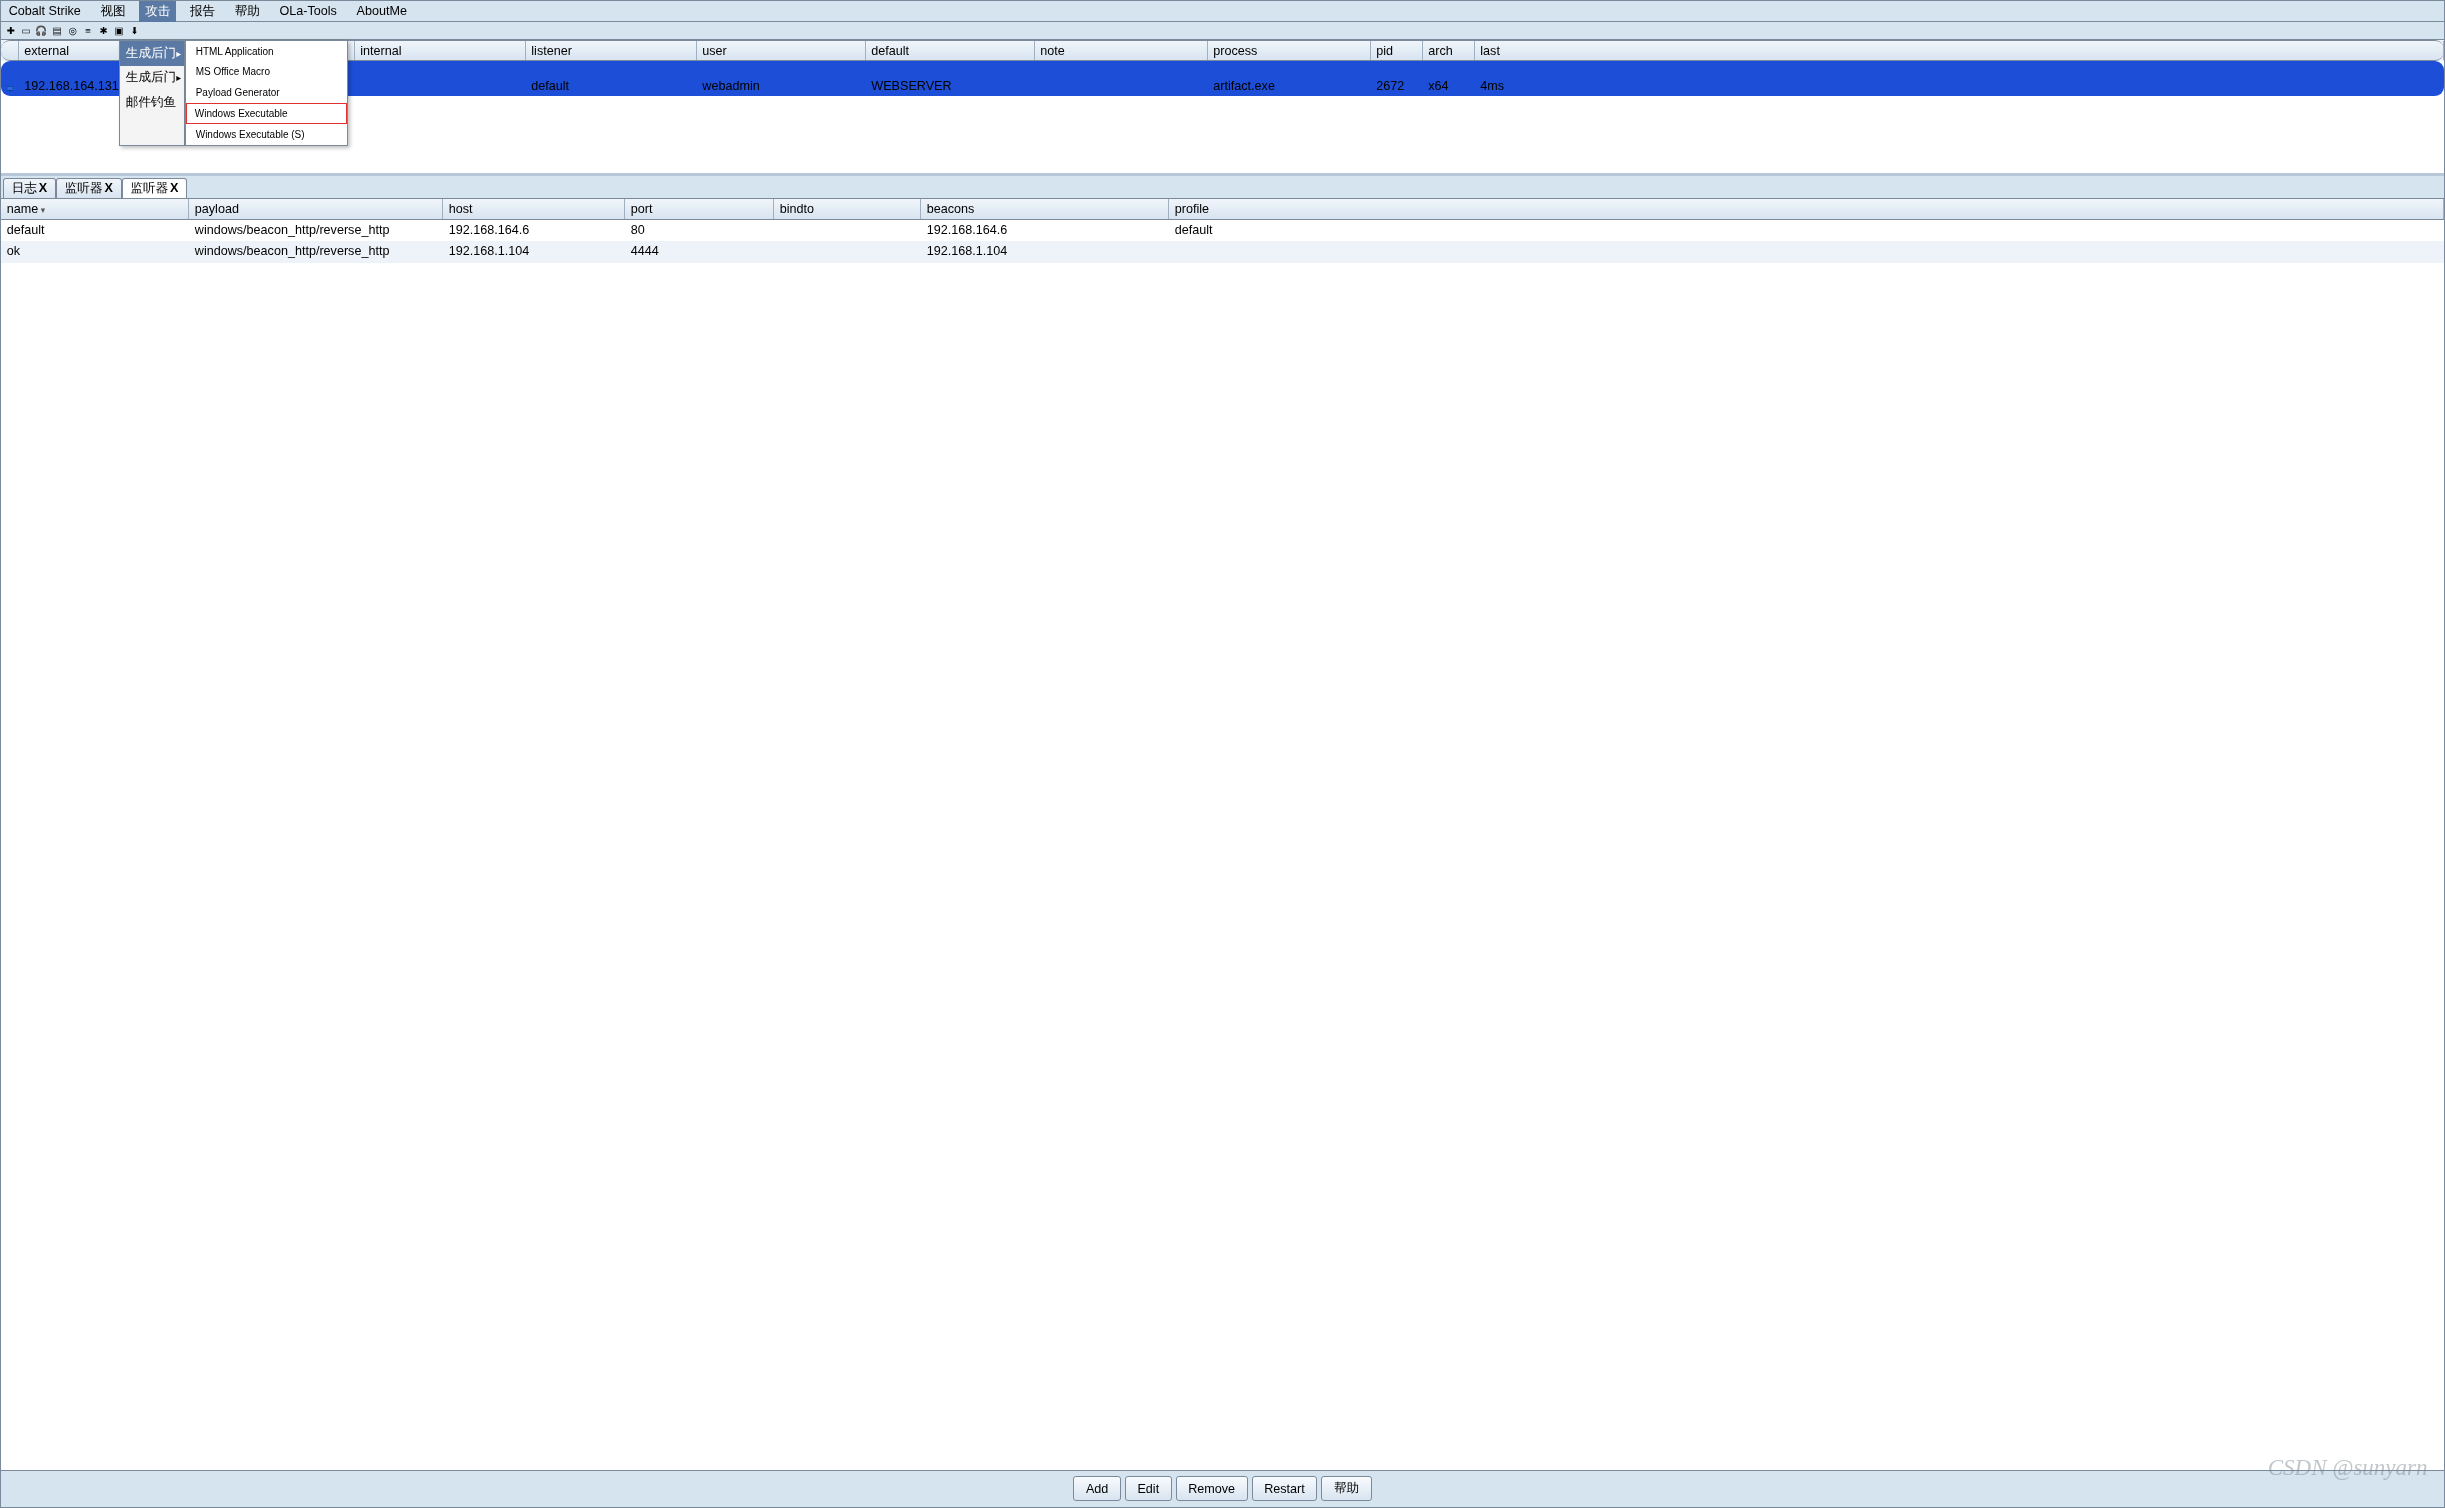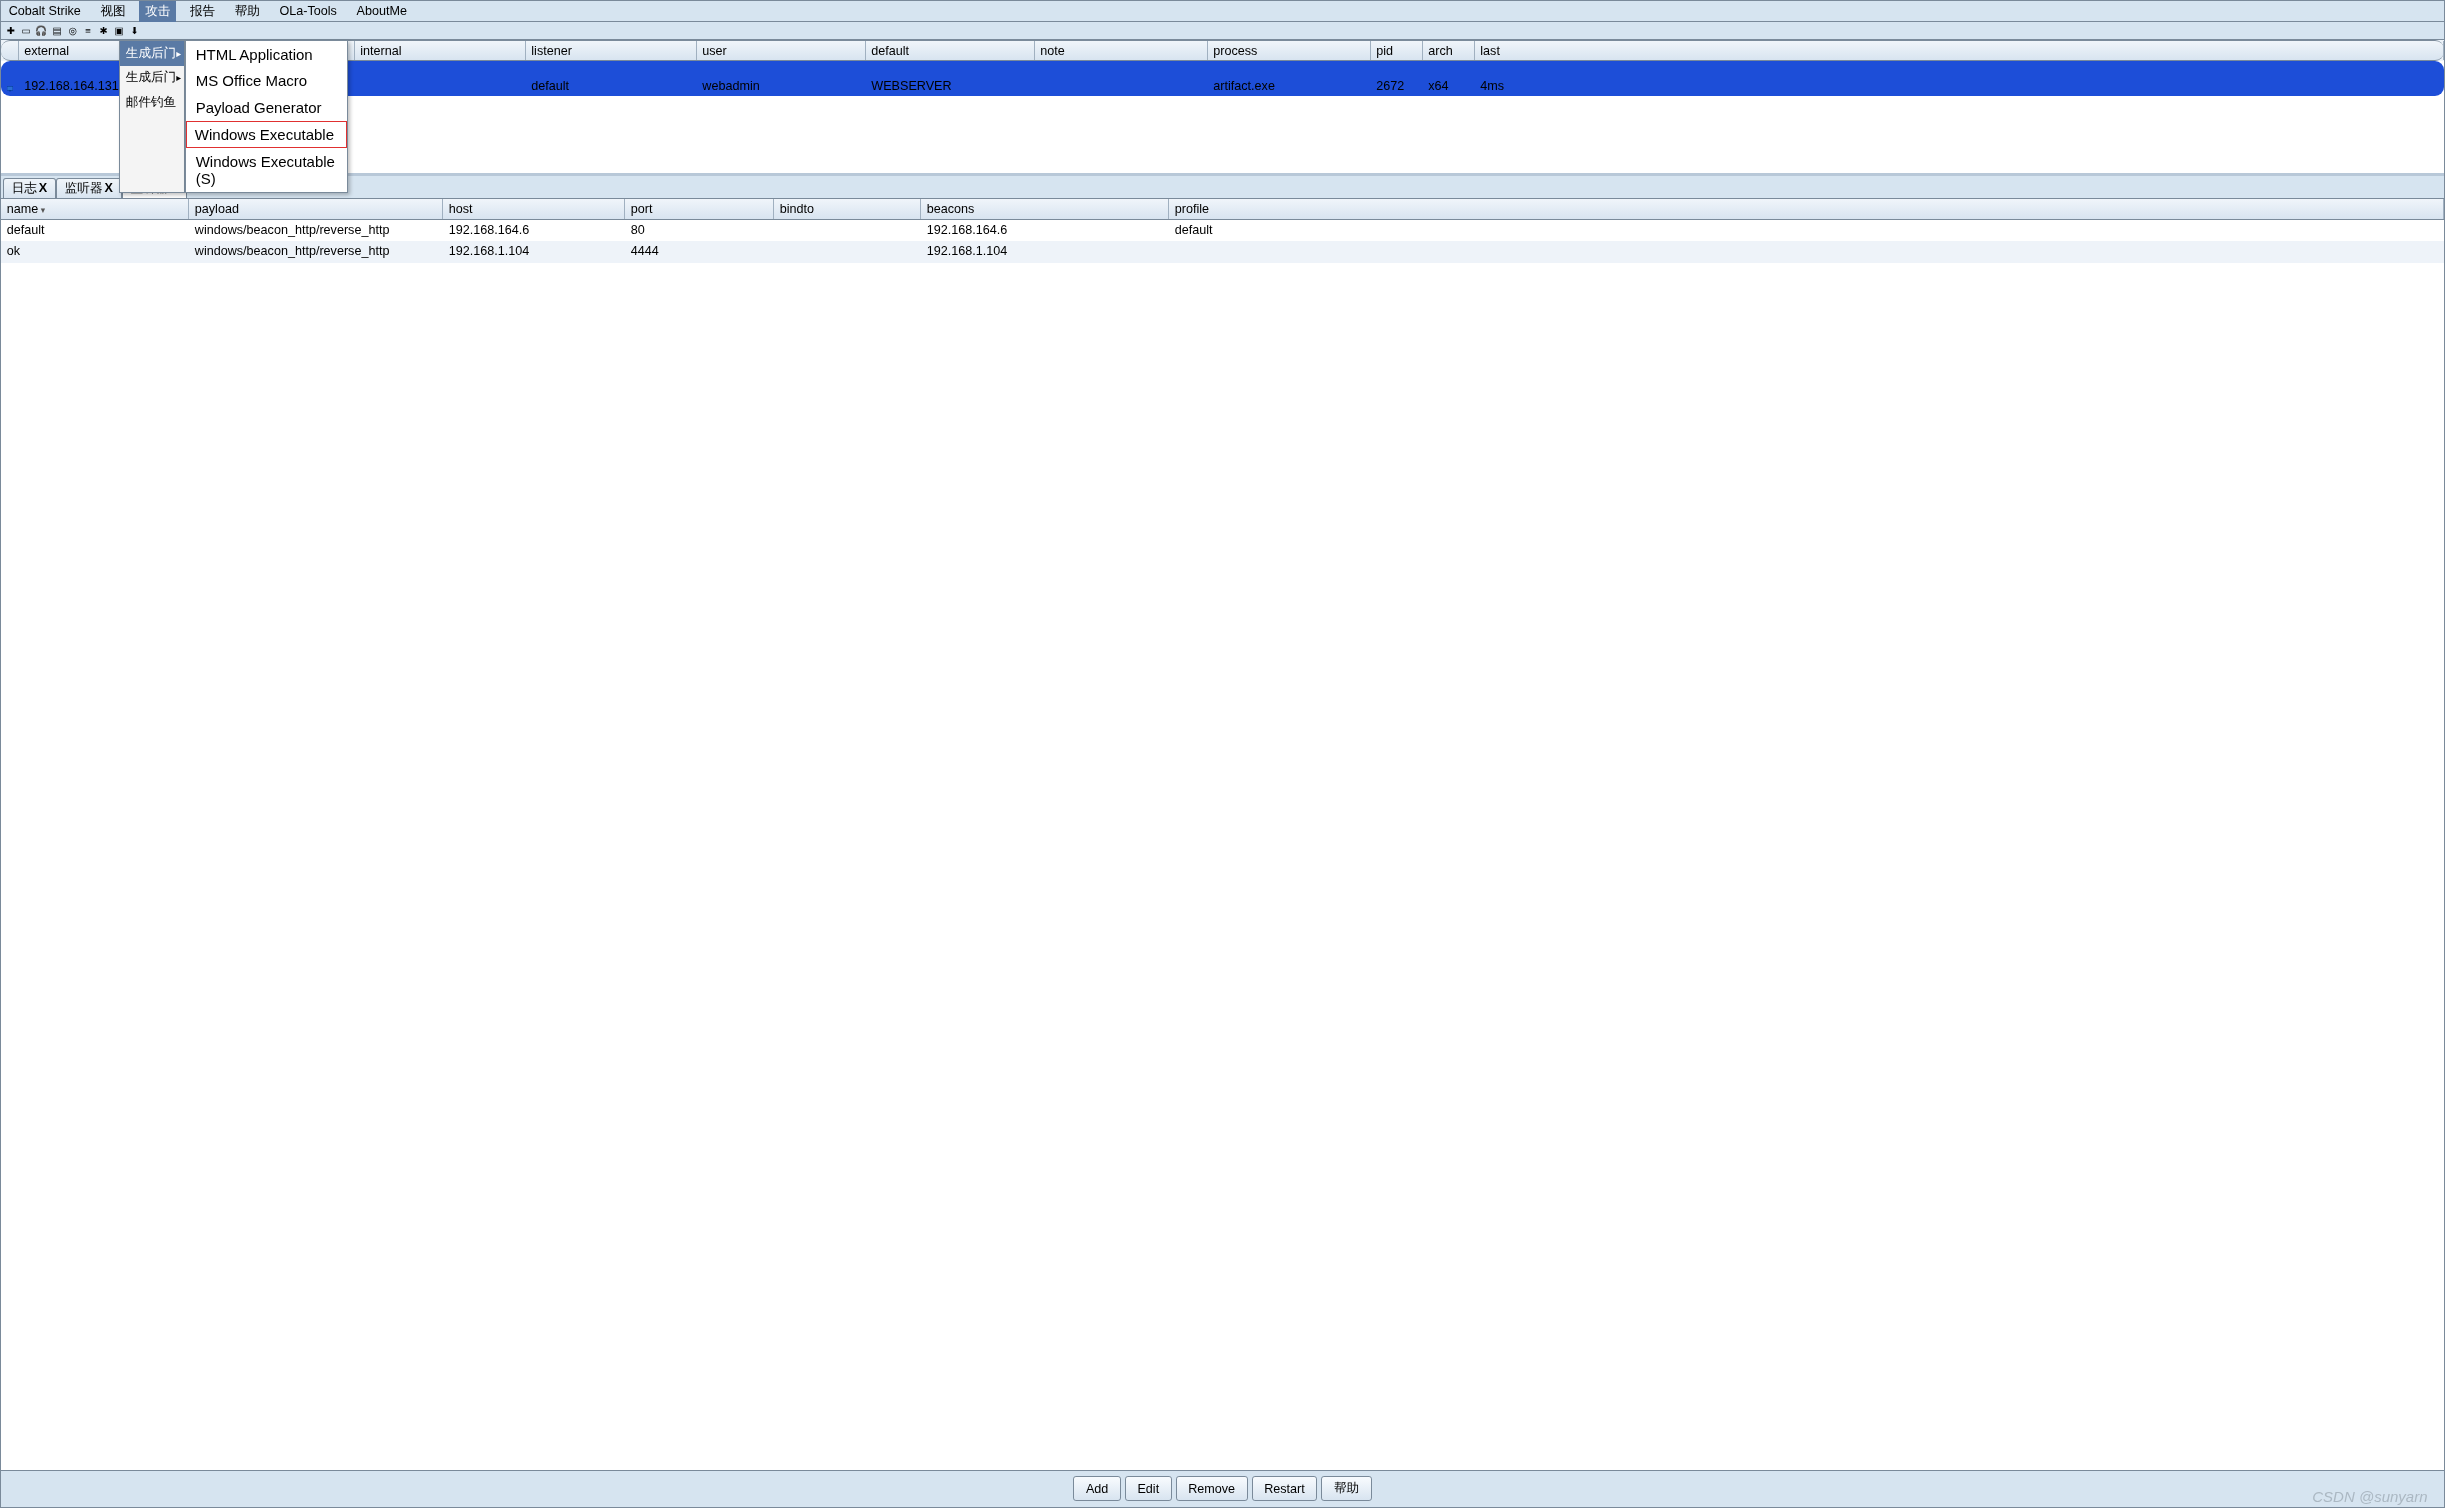--- a/index.html
+++ b/index.html
@@ -35,21 +35,21 @@
   .c-arch { flex: 0 0 52px; }
   .c-last { flex: 1 1 auto; }
 
   
   .menu-layer { position: absolute; top: 0; left: 118px; z-index: 100; display: flex; }
   .menu1 { background: #f4f4f4; border: 1px solid #7a8a9a; box-shadow: 1.9px 1.9px 3.9px rgba(0,0,0,.25); width: 66px; }
   .menu1 .mi { padding: 3.9px 5.8px; font-size: 12.6px; cursor: default; white-space: nowrap; display:flex; align-items:center; }
   .menu1 .mi.hl { background: #5a7aa5; color: #fff; }
   .menu1 .mi .arrow { margin-left:auto; font-size:9.7px; }
   .menu2 { background: #fff; border: 1px solid #7a8a9a; box-shadow: 1.9px 1.9px 3.9px rgba(0,0,0,.25); width: 163px; }
-  .menu2 .mi { padding: 4.9px 9.7px; font-size: 15px; cursor: default; }
+  .menu2 .mi { padding: 4.9px 9.7px; font-size: 10px; cursor: default; }
   .menu2 .mi.boxed { border: 1.9px solid #e03030; padding: 3.9px 7.8px; }
 
   
   .lower { flex: 1; display: flex; flex-direction: column; min-height: 0; }
   .tabs { display: flex; background: #d6e4f0; border-bottom: 1px solid #7a8a9a; height: 23px; padding: 1.9px 1.9px 0 1.9px; gap: 0; }
   .tab { background: linear-gradient(#f0f5fa,#d8e4f0); border: 1px solid #7a8a9a; border-bottom: none; padding: 1.9px 7.8px; border-radius: 2.9px 2.9px 0 0; cursor: default; display:flex; align-items:center; gap:1.9px; }
   .tab.active { background: #fff; }
   .tab .x { font-weight: bold; }
 
   .list-head, .list-row { display: flex; }
@@ -65,21 +65,21 @@
   .l-host    { flex: 0 0 182px; }
   .l-port    { flex: 0 0 149px; }
   .l-bind    { flex: 0 0 147px; }
   .l-beacons { flex: 0 0 248px; }
   .l-profile { flex: 1 1 auto; }
   .list-head .l-name::after { content: " \25BE"; font-size:8.7px; color:#555; }
 
   .btnbar { display: flex; justify-content: center; gap: 3.9px; padding: 5.8px; background: #d6e4f0; border-top: 1px solid #7a8a9a; }
   .btnbar button { background: linear-gradient(#f8fbfe,#d8e4f0); border: 1px solid #7a8a9a; border-radius: 2.9px; padding: 2.9px 11.6px; font-size: 12.6px; cursor: pointer; }
 
-  .watermark { position: fixed; right: 17.5px; bottom: 3px; font-size: 15px; color: rgba(120,130,140,.45); font-style: italic; pointer-events: none; }
+  .watermark { position: fixed; right: 17.5px; bottom: 27px; font-size: 23px; color: rgba(120,130,140,.45); font-style: italic; pointer-events: none; font-family: Liberation Serif, serif; }
 </style>
 </head>
 <body>
 
 <div class="app">
 
   <div class="menubar">
     <span>Cobalt Strike</span>
     <span>视图</span>
     <span class="active">攻击</span>

